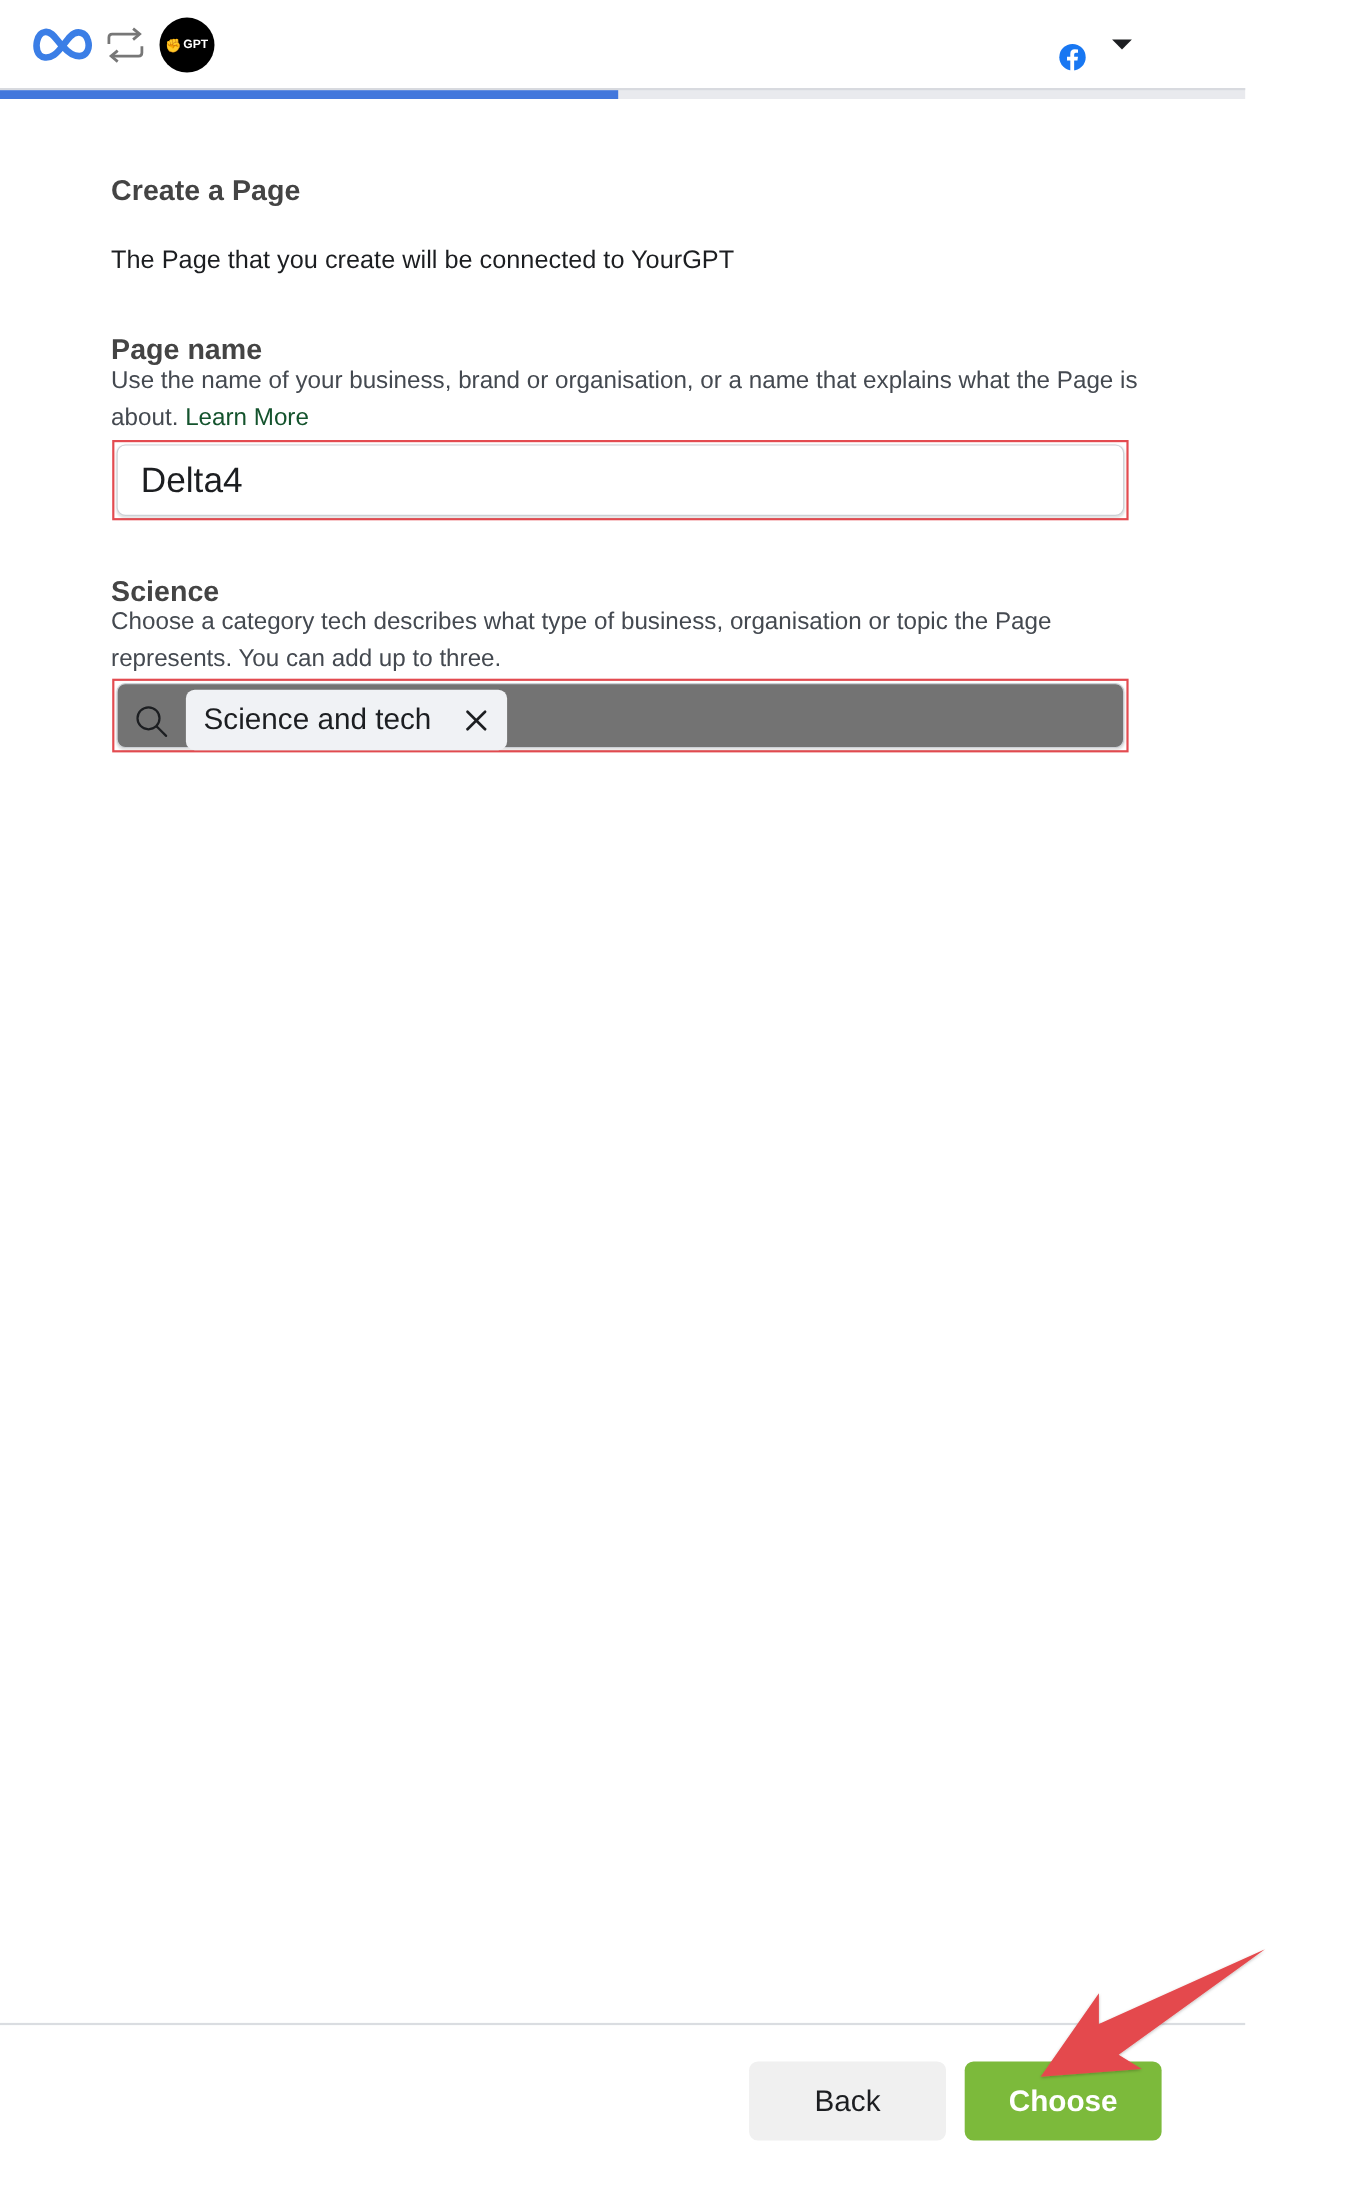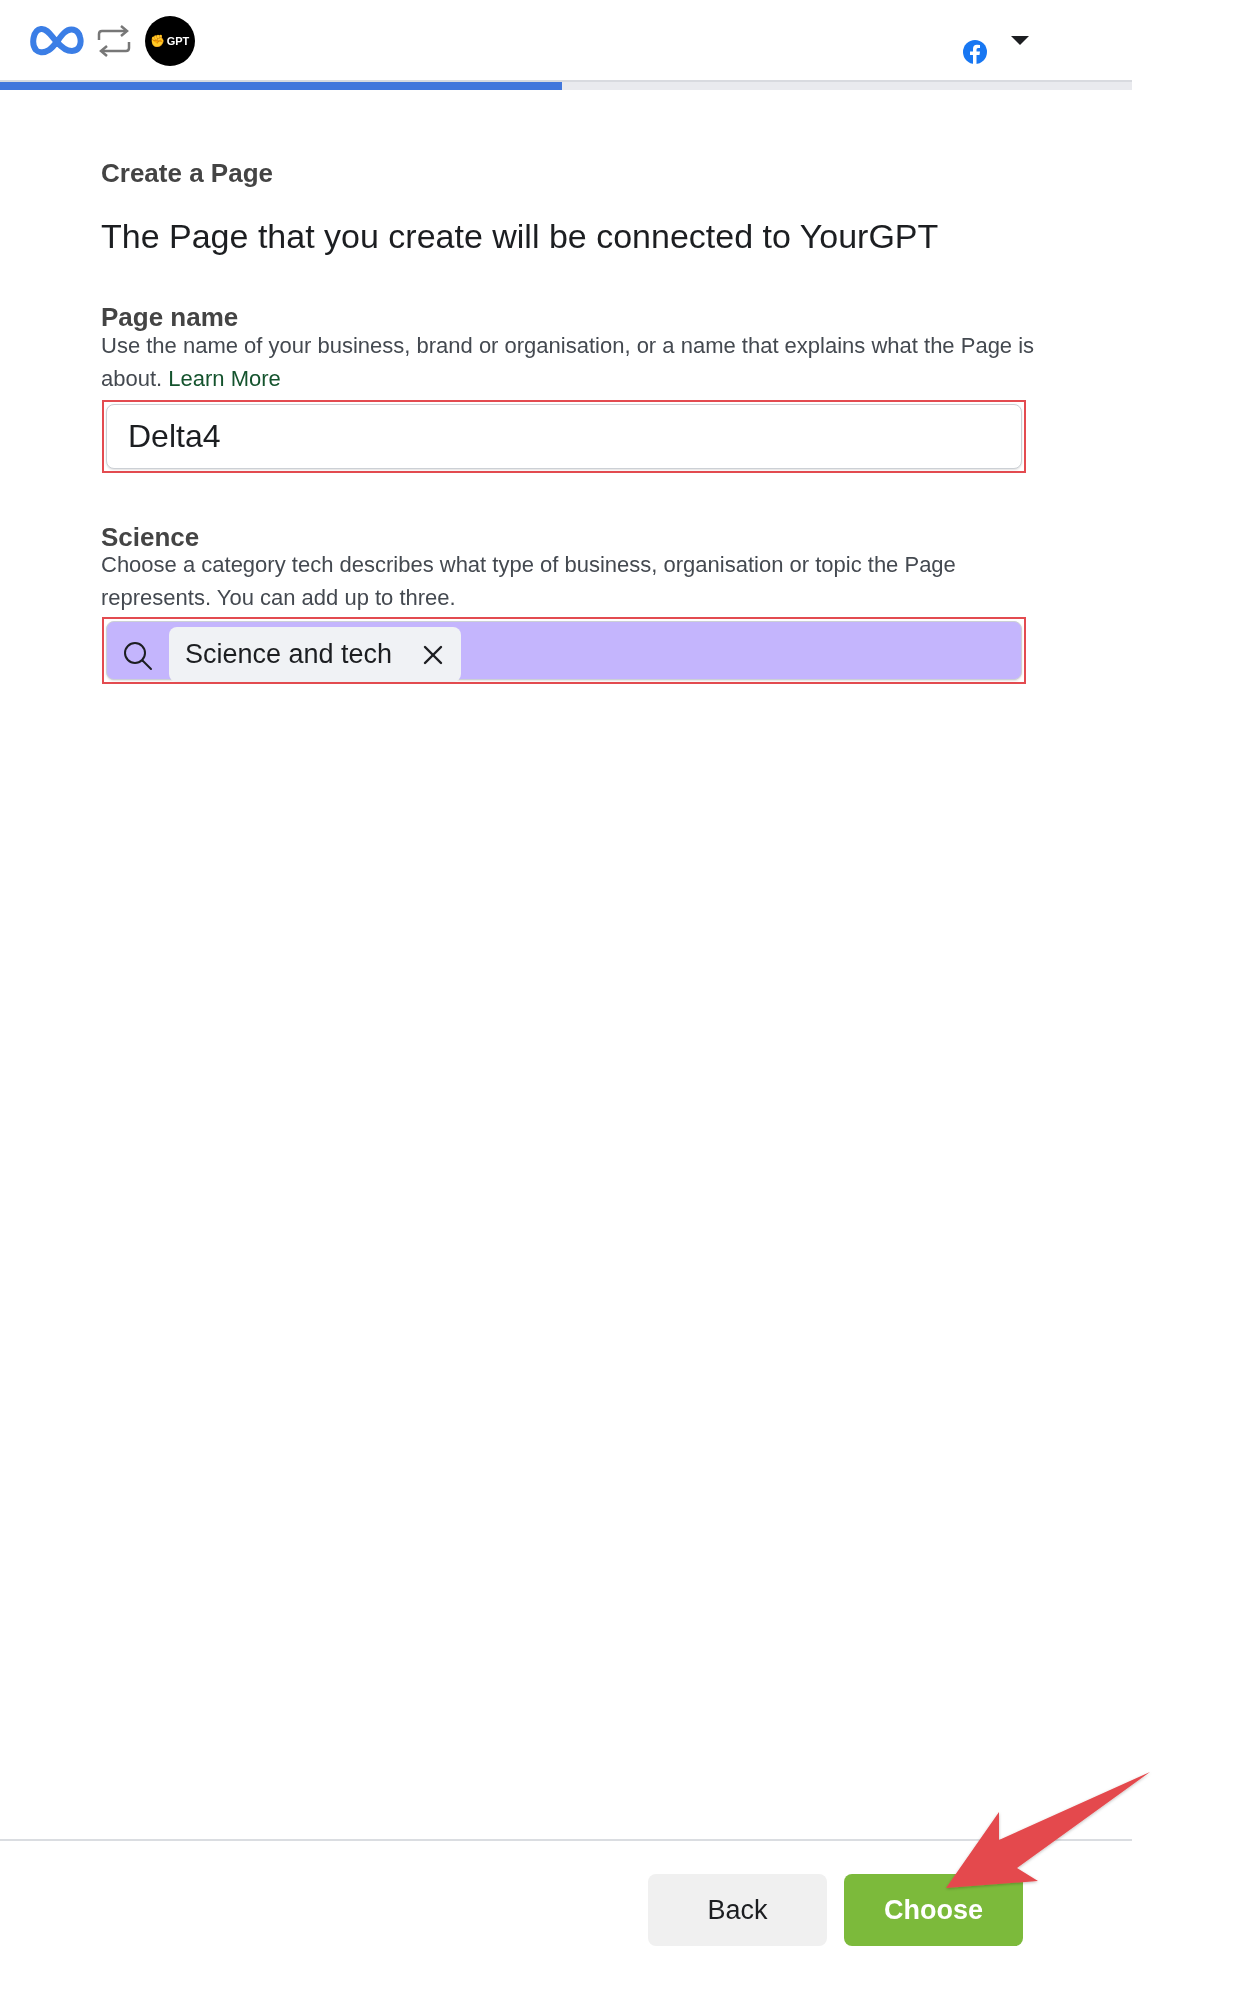--- a/index.html
+++ b/index.html
@@ -15,50 +15,50 @@
               display: flex; align-items: center; justify-content: center; font-size: 11px; font-weight: bold; letter-spacing: 0; }
   .gpt-logo .fist { font-size: 12px; margin-right: 1px; }
   .fb-icon { left: 962px; top: 39px; width: 26px; height: 26px; }
   .caret { left: 1011px; top: 36px; width: 0; height: 0; border-left: 9px solid transparent; border-right: 9px solid transparent; border-top: 9px solid #1c1e21; }
 
   .progress-track { left: 0; top: 80px; width: 1132px; height: 10px; background: #e9eaee; border-top: 2px solid #d8dadf; }
   .progress-fill { left: 0; top: 82px; width: 562px; height: 8px; background: #4277dc; }
 
   
   .title { left: 101px; top: 149px; font-size: 26px; font-weight: bold; color: #444444; line-height: 48px; }
-  .subtitle { left: 101px; top: 218px; font-size: 34px; color: #1c1e21; line-height: 36px; }
+  .subtitle { left: 101px; top: 218px; font-size: 23px; color: #1c1e21; line-height: 36px; }
 
   .field-label { font-size: 26px; font-weight: bold; color: #444444; line-height: 32px; margin-top: 11px; }
   .field-desc { font-size: 22px; color: #444950; line-height: 33px; width: 960px; }
   .field-desc a { color: #14532d; text-decoration: none; }
 
   .label-pagename { left: 101px; top: 290px; }
   .desc-pagename { left: 101px; top: 329px; }
   .label-category { left: 101px; top: 510px; }
   .desc-category { left: 101px; top: 548px; }
 
   .highlight { border: 2px solid #e34b50; }
   .input-outer { left: 102px; top: 400px; width: 924px; height: 73px; }
   .input-inner { position: absolute; left: 2px; top: 2px; right: 2px; bottom: 2px; border: 1px solid #ccd0d5; border-radius: 8px;
                  box-shadow: 0 1px 2px rgba(0,0,0,0.12); background: #fff; }
   .input-inner input { border: none; outline: none; background: transparent; width: 100%; height: 100%; padding-left: 21px;
                        font-family: "Liberation Sans", sans-serif; font-size: 32px; color: #1c1e21; }
 
   .cat-outer { left: 102px; top: 617px; width: 924px; height: 67px; }
   .cat-inner { position: absolute; left: 2px; top: 2px; right: 2px; bottom: 2px; border: 1px solid #ccd0d5; border-radius: 8px;
-               box-shadow: 0 1px 2px rgba(0,0,0,0.12); background: #c4b5fd; }
+               box-shadow: 0 1px 2px rgba(0,0,0,0.12); background: #737373; }
   .search-icon { position: absolute; left: 16px; top: 19px; width: 30px; height: 30px; }
   .chip { position: absolute; left: 62px; top: 5px; width: 292px; height: 55px; background: #f0f2f5; border-radius: 8px;
           display: flex; align-items: center; padding-left: 16px; font-size: 27px; color: #1c1e21; }
   .chip-remove { position: absolute; left: 253px; top: 17px; width: 22px; height: 22px; cursor: pointer; }
 
   
   .divider { left: 0; top: 1839px; width: 1132px; height: 2px; background: #dadde1; }
   .btn { top: 1874px; height: 72px; border-radius: 8px; display: flex; align-items: center; justify-content: center;
-         font-size: 27px; border: none; cursor: pointer; font-family: "Liberation Sans", sans-serif; }
+         font-size: 27px; border: none; cursor: pointer; font-family: "Liberation Sans", sans-serif; margin-left: 33px; }
   .btn-back { left: 648px; width: 179px; background: #f0f0f0; color: #1c1e21; }
   .btn-create { left: 844px; width: 179px; background: #7cba3b; color: #ffffff; font-weight: bold; }
 
   .annot-arrow { left: 0; top: 0; width: 1234px; height: 1996px; pointer-events: none; }
 </style>
 </head>
 <body>
 
 <svg class="abs meta-logo" viewBox="0 0 54 32">
   <path d="M6 26 C1 20 3 6 11 5 C18 4 22 14 27 18 C32 24 36 27 42 27 C49 27 52 20 50 13 C48 5 40 3 34 9 C29 14 25 22 19 26 C13 30 8 28 6 26 Z" fill="none" stroke="#3b7ee6" stroke-width="6" stroke-linejoin="round" stroke-linecap="round"></path>

